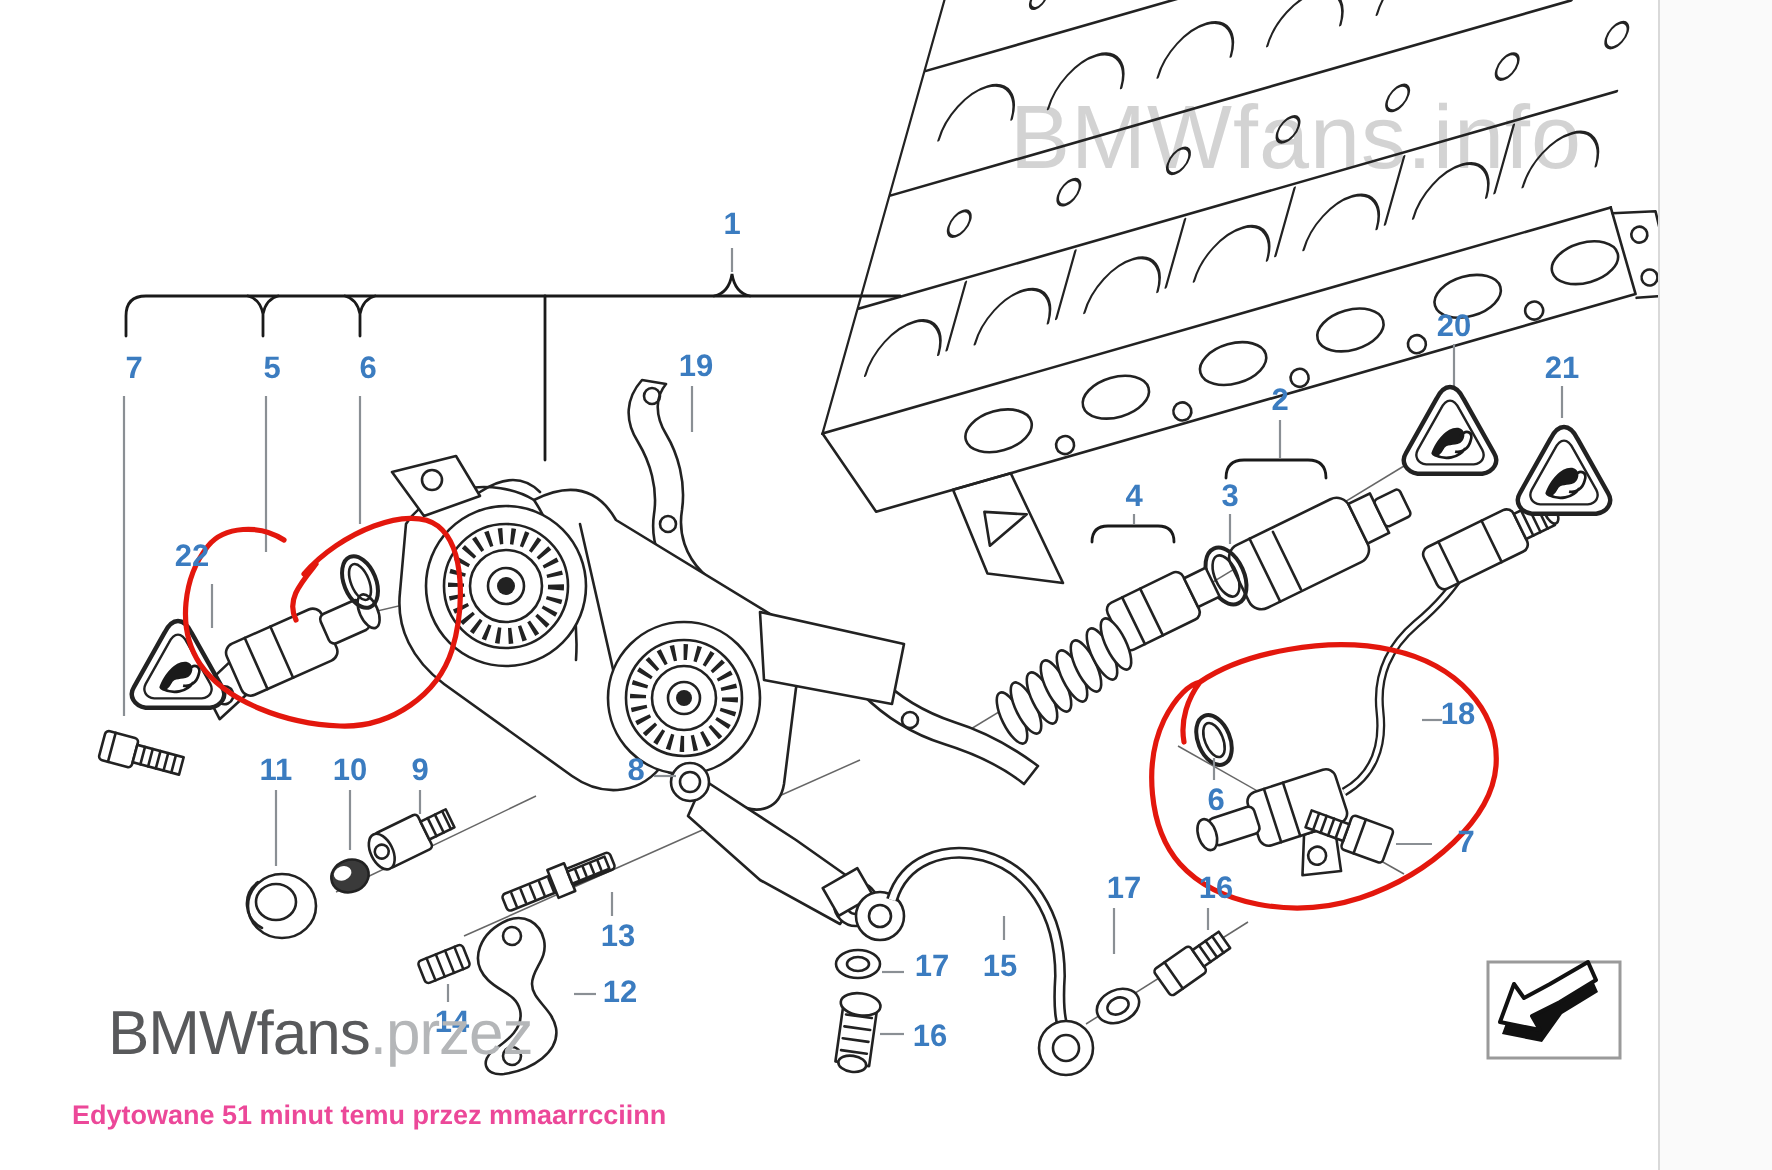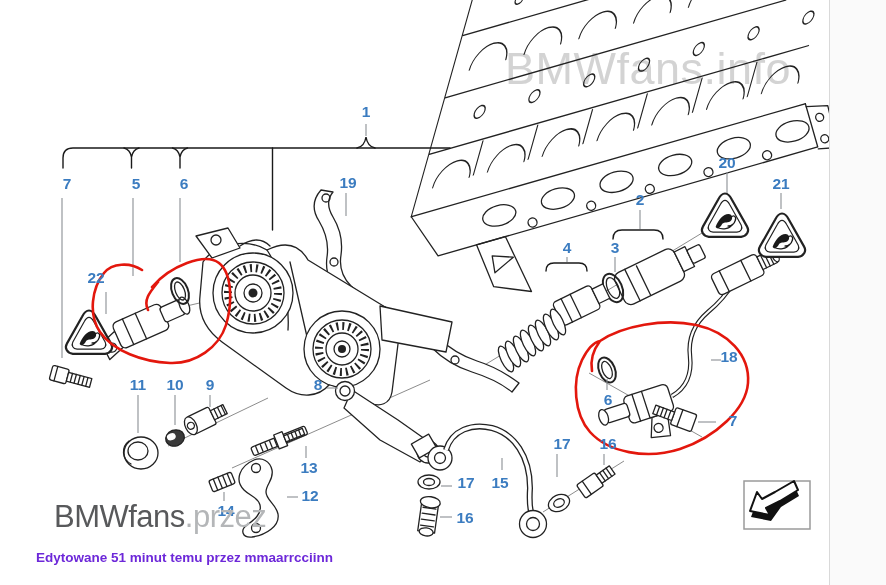--- a/index.html
+++ b/index.html
@@ -13,21 +13,21 @@
   .thk{fill:none;stroke:#222;stroke-width:2;}
   .hatch{fill:none;stroke:#222;stroke-width:8;stroke-dasharray:2 4;}
   .ld{stroke:#8a8f94;stroke-width:1.1;}
   .blk{stroke:#1a1a1a;stroke-width:1.4;fill:none;stroke-linecap:round;}
   .ax{stroke:#666;stroke-width:0.75;}
   .red{fill:none;stroke:#e3170d;stroke-width:2.6;stroke-linecap:round;}
   .wm{font-size:45px;letter-spacing:.5px;fill:#c7c7c7;opacity:.78;font-family:"Liberation Sans",sans-serif;}
   .plabel{font:700 15.5px "Liberation Sans",sans-serif;text-anchor:middle;}
   .logo{position:absolute;left:54px;top:499px;font-size:31px;color:#58595b;letter-spacing:-0.5px;cursor:pointer;}
   .logo .info{color:#b4b6b8;}
-  .caption{position:absolute;left:36px;top:550px;font-size:13.5px;font-weight:700;color:#6d28d9;}
+  .caption{position:absolute;left:36px;top:550px;font-size:13.5px;font-weight:700;color:#ec4899;}
 </style>
 </head>
 <body>
 
 <div class="stage">
 
 <svg width="886" height="585" viewBox="0 0 886 585">
   <defs>
     <g id="warn">
       <path d="M0,-30 C3,-30 6,-27 8,-23 L26,9 C29,14 26,20 19,21 L-19,21 C-26,20 -29,14 -26,9 L-8,-23 C-6,-27 -3,-30 0,-30 Z" fill="#fff" stroke="#222" stroke-width="2.6"></path>

